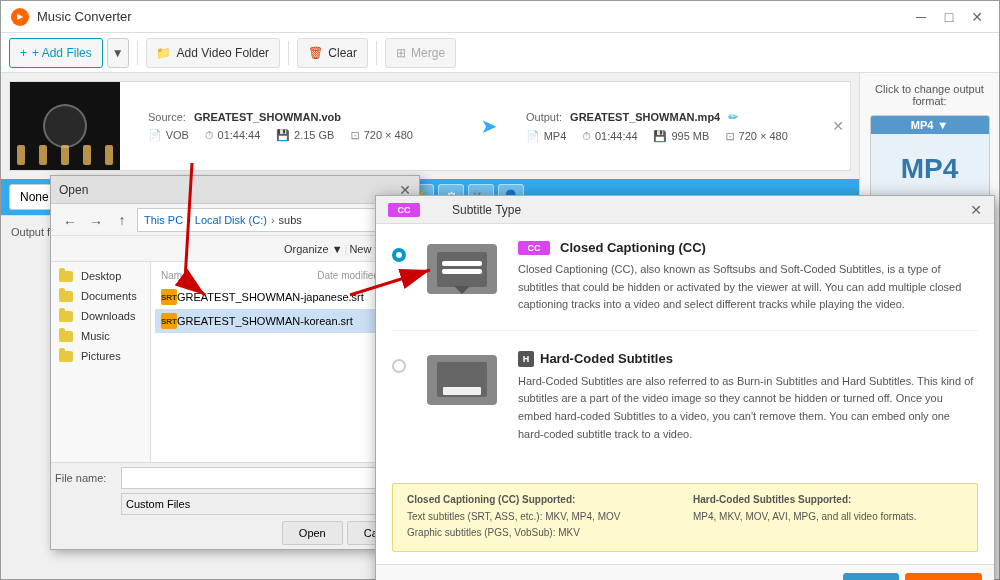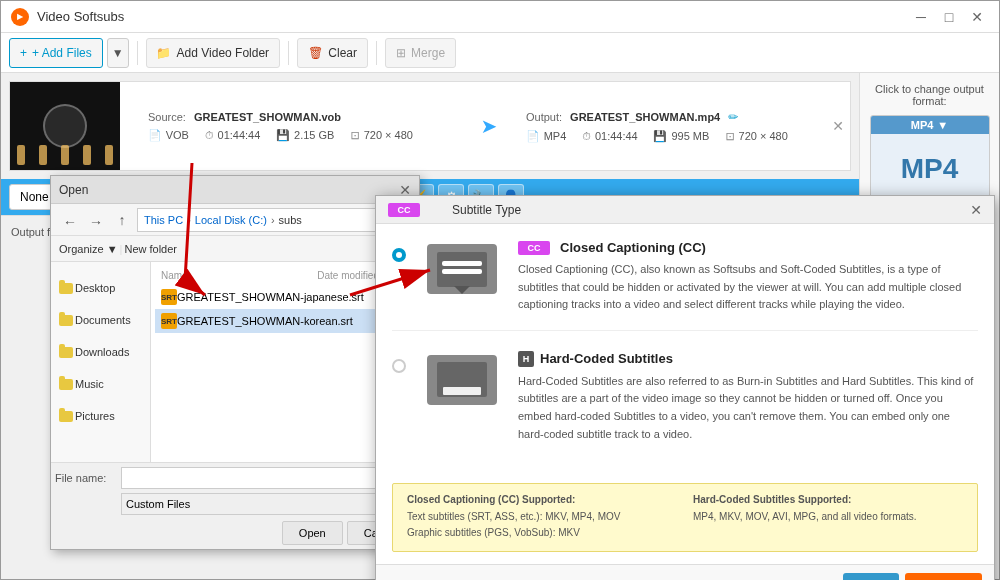--- a/index.html
+++ b/index.html
@@ -78,27 +78,27 @@
     .dialog-title-bar { background: #e0e0e0; height: 28px; display: flex; align-items: center; padding: 0 8px; border-bottom: 1px solid #ccc; }
     .dialog-title { font-size: 12px; color: #333; flex: 1; }
     .dialog-close { background: none; border: none; cursor: pointer; font-size: 14px; color: #666; }
     .dialog-toolbar { height: 32px; display: flex; align-items: center; padding: 0 8px; gap: 4px; border-bottom: 1px solid #ddd; background: #f5f5f5; }
     .dialog-nav-btn { width: 22px; height: 22px; border: 1px solid transparent; background: none; cursor: pointer; font-size: 14px; color: #555; display: flex; align-items: center; justify-content: center; }
     .breadcrumb-bar { display: flex; align-items: center; gap: 2px; flex: 1; background: #fff; border: 1px solid #ccc; height: 24px; padding: 0 6px; font-size: 11px; }
     .breadcrumb-item { color: #0066cc; cursor: pointer; }
     .breadcrumb-sep { color: #666; margin: 0 2px; }
     .breadcrumb-current { color: #333; }
 
-    .dialog-organize-row { height: 26px; display: flex; align-items: center; padding: 0 8px; gap: 2px; border-bottom: 1px solid #ddd; background: #f5f5f5; font-size: 11px; }
+    .dialog-organize-row { height: 26px; display: flex; align-items: center; padding: 0 17px; gap: 2px; border-bottom: 1px solid #ddd; background: #f5f5f5; font-size: 11px; justify-content: flex-end; }
     .organize-btn { background: none; border: none; cursor: pointer; font-size: 11px; color: #333; display: flex; align-items: center; gap: 3px; }
     .new-folder-btn { background: none; border: none; cursor: pointer; font-size: 11px; color: #333; }
 
     .dialog-body { display: flex; height: 200px; }
     .dialog-sidebar { width: 100px; border-right: 1px solid #ddd; padding: 4px 0; background: #f8f8f8; overflow-y: auto; }
-    .sidebar-item-d { padding: 4px 8px; cursor: pointer; display: flex; align-items: center; gap: 2px; font-size: 11px; color: #333; margin-top: 12px; }
+    .sidebar-item-d { padding: 4px 8px; cursor: pointer; display: flex; align-items: center; gap: 8px; font-size: 11px; color: #333; }
 
     .dialog-file-area { flex: 1; padding: 4px; overflow-y: auto; background: #fff; }
     .file-item { padding: 4px 6px; cursor: pointer; display: flex; align-items: center; font-size: 11px; }
     .file-item.selected { background: #cce0f5; }
     .file-icon { width: 16px; height: 16px; background: #f0c040; border-radius: 2px; display: flex; align-items: center; justify-content: center; font-size: 8px; font-weight: bold; color: #333; flex-shrink: 0; }
     .file-icon.srt { background: #f0a000; }
 
     .dialog-footer { padding: 4px; border-top: 1px solid #ddd; background: #f0f0f0; }
     .filename-row { display: flex; align-items: center; gap: 6px; margin-bottom: 4px; }
     .filename-label { font-size: 11px; color: #555; width: 60px; }
@@ -153,21 +153,21 @@
     .folder-icon { display: inline-block; width: 14px; height: 11px; background: #e8c840; border-radius: 0 2px 2px 2px; position: relative; }
     .folder-icon::before { content: ''; position: absolute; top: -3px; left: 0; width: 6px; height: 3px; background: #e8c840; border-radius: 2px 2px 0 0; }
   </style>
 </head>
 <body>
 
 <div class="app-window">
 
   <div class="title-bar">
     <div class="title-bar-icon"></div>
-    <span class="title-bar-text">Video Softsubs</span>
+    <span class="title-bar-text">Music Converter</span>
     <div class="title-bar-controls">
       <button class="title-btn">─</button>
       <button class="title-btn">□</button>
       <button class="title-btn close">✕</button>
     </div>
   </div>
 
   <div class="toolbar">
     <button class="toolbar-btn add-files">
       <span>+</span>

